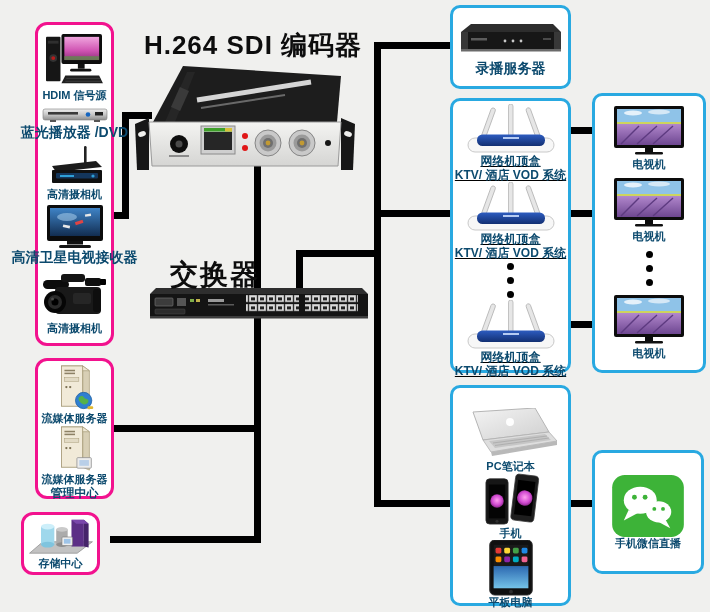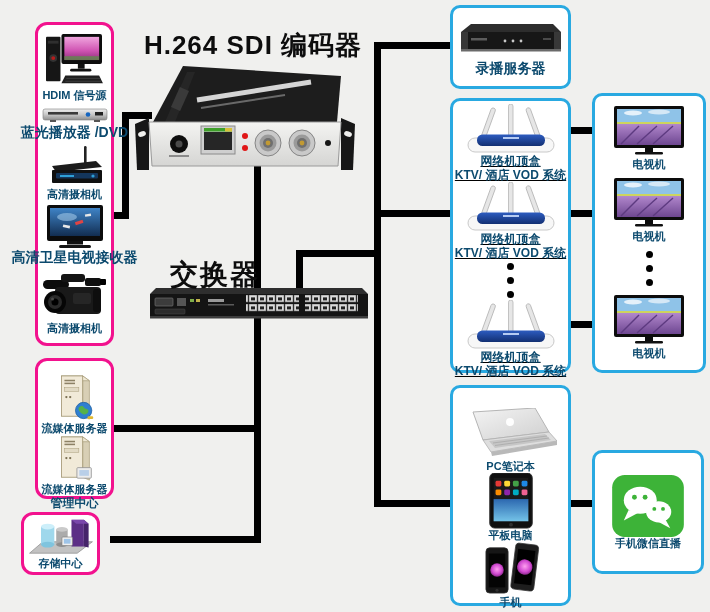--- a/index.html
+++ b/index.html
@@ -185,21 +185,21 @@
         <rect x="50" y="19" width="8" height="23" rx="3" fill="#0e0e0e"></rect>
         <circle cx="12" cy="32" r="11" fill="#060606"></circle>
         <circle cx="12" cy="32" r="7" fill="#2a2a2a"></circle>
         <circle cx="12" cy="32" r="3.5" fill="#000"></circle>
         <circle cx="9.5" cy="29" r="1.5" fill="#4a4a4a"></circle>
       </svg>
       <div class="lbl s11">高清摄相机</div>
     </div>
   </div>
 
-  <div class="box pink" style="left:35px;top:358px;width:79px;height:141px;padding:13px 0;">
+  <div class="box pink" style="left:35px;top:358px;width:79px;height:141px;padding:3px 0;">
     <div class="item">
       <svg width="40" height="48" viewBox="0 0 40 50">
         <polygon points="28,2 35,7 35,47 28,44" fill="#d8cfb5" stroke="#a59976" stroke-width="0.7"></polygon>
         <polygon points="6,2 28,2 35,7 13,7" fill="#efe8d4" stroke="#a59976" stroke-width="0.7"></polygon>
         <rect x="6" y="2" width="22" height="42" fill="#f1ead8" stroke="#a59976" stroke-width="0.9"></rect>
         <rect x="9" y="6" width="11" height="1.6" fill="#8d8165"></rect>
           <rect x="9" y="9" width="11" height="1.6" fill="#8d8165"></rect>
         <rect x="9" y="14" width="15" height="4" fill="#e2dac4" stroke="#a59976" stroke-width="0.5"></rect>
         <circle cx="11" cy="24" r="1.2" fill="#7a6f52"></circle>
           <circle cx="15" cy="24" r="1.2" fill="#7a6f52"></circle>
@@ -415,20 +415,41 @@
         <circle cx="45" cy="14" r="4" fill="#ffffff" opacity="0.95"></circle>
         <polygon points="18,32 84,24 92,33 26,44" fill="#dedede" stroke="#b0b0b0" stroke-width="0.8"></polygon>
         <polygon points="24,33 80,26 86,32 30,40" fill="#c6c6c6"></polygon>
         <line x1="28" y1="35" x2="82" y2="28" stroke="#a8a8a8" stroke-width="0.8"></line>
         <line x1="30" y1="37.5" x2="84" y2="30" stroke="#a8a8a8" stroke-width="0.8"></line>
         <polygon points="26,44 92,33 92,37 27,48" fill="#b9b9b9"></polygon>
       </svg>
       <div class="lbl s13">PC笔记本</div>
     </div>
     <div class="item">
+      <svg width="62" height="54" viewBox="0 0 62 56">
+        <defs>
+            <radialGradient id="flow" cx="0.5" cy="0.45" r="0.6">
+          <stop offset="0" stop-color="#ff9ff0"></stop>
+              <stop offset="0.6" stop-color="#d14ad1"></stop>
+              <stop offset="1" stop-color="#7a1f78"></stop>
+        </radialGradient>
+          </defs>
+        <g transform="rotate(7 45 28)">
+          <rect x="33" y="2" width="24" height="48" rx="4" fill="#1d1d1d" stroke="#3a3a3a" stroke-width="0.8"></rect>
+          <rect x="36" y="8" width="18" height="36" fill="#000"></rect>
+          <circle cx="45" cy="26" r="8" fill="url(#flow)"></circle>
+        </g>
+        <rect x="5" y="6" width="23" height="47" rx="4" fill="#161616" stroke="#303030" stroke-width="0.8"></rect>
+        <rect x="8" y="12" width="17" height="35" fill="#040404"></rect>
+        <circle cx="16.5" cy="29" r="7" fill="url(#flow)"></circle>
+        <circle cx="16.5" cy="50" r="1.6" fill="#2e2e2e"></circle>
+      </svg>
+      <div class="lbl s13">手机</div>
+    </div>
+    <div class="item">
       <svg width="54" height="56" viewBox="0 0 54 58">
         <defs>
             <linearGradient id="tabw" x1="0" y1="0" x2="0" y2="1">
           <stop offset="0" stop-color="#2c68b0"></stop>
               <stop offset="1" stop-color="#74c3e8"></stop>
         </linearGradient>
           </defs>
         <rect x="5" y="0" width="44" height="57" rx="5" fill="#101010" stroke="#2e2e2e"></rect>
         <rect x="9" y="5" width="36" height="45" fill="#1a1a1a"></rect>
         <rect x="9" y="27" width="36" height="23" fill="url(#tabw)"></rect>
@@ -437,41 +458,20 @@
         <rect x="29" y="8" width="6" height="6" rx="1.5" fill="#43a047"></rect>
         <rect x="38" y="8" width="6" height="6" rx="1.5" fill="#1e88e5"></rect>
         <rect x="11" y="17" width="6" height="6" rx="1.5" fill="#fb8c00"></rect>
         <rect x="20" y="17" width="6" height="6" rx="1.5" fill="#8e24aa"></rect>
         <rect x="29" y="17" width="6" height="6" rx="1.5" fill="#00acc1"></rect>
         <rect x="38" y="17" width="6" height="6" rx="1.5" fill="#f06292"></rect>
         <circle cx="27" cy="53.5" r="2" fill="#2e2e2e"></circle>
       </svg>
       <div class="lbl s13">平板电脑</div>
     </div>
-    <div class="item">
-      <svg width="62" height="54" viewBox="0 0 62 56">
-        <defs>
-            <radialGradient id="flow" cx="0.5" cy="0.45" r="0.6">
-          <stop offset="0" stop-color="#ff9ff0"></stop>
-              <stop offset="0.6" stop-color="#d14ad1"></stop>
-              <stop offset="1" stop-color="#7a1f78"></stop>
-        </radialGradient>
-          </defs>
-        <g transform="rotate(7 45 28)">
-          <rect x="33" y="2" width="24" height="48" rx="4" fill="#1d1d1d" stroke="#3a3a3a" stroke-width="0.8"></rect>
-          <rect x="36" y="8" width="18" height="36" fill="#000"></rect>
-          <circle cx="45" cy="26" r="8" fill="url(#flow)"></circle>
-        </g>
-        <rect x="5" y="6" width="23" height="47" rx="4" fill="#161616" stroke="#303030" stroke-width="0.8"></rect>
-        <rect x="8" y="12" width="17" height="35" fill="#040404"></rect>
-        <circle cx="16.5" cy="29" r="7" fill="url(#flow)"></circle>
-        <circle cx="16.5" cy="50" r="1.6" fill="#2e2e2e"></circle>
-      </svg>
-      <div class="lbl s13">手机</div>
-    </div>
   </div>
 
   <div class="box cyan" style="left:592px;top:450px;width:112px;height:124px;padding:3px 0;">
     <div class="item">
       <svg width="72" height="62" viewBox="0 0 74 64">
         <rect x="0" y="0" width="74" height="64" rx="13" fill="#3db338"></rect>
         <ellipse cx="29" cy="26" rx="17" ry="14" fill="#ffffff"></ellipse>
         <polygon points="17,36 12,47 27,39" fill="#ffffff"></polygon>
         <circle cx="23" cy="23" r="2.5" fill="#3db338"></circle>
         <circle cx="34" cy="23" r="2.5" fill="#3db338"></circle>

